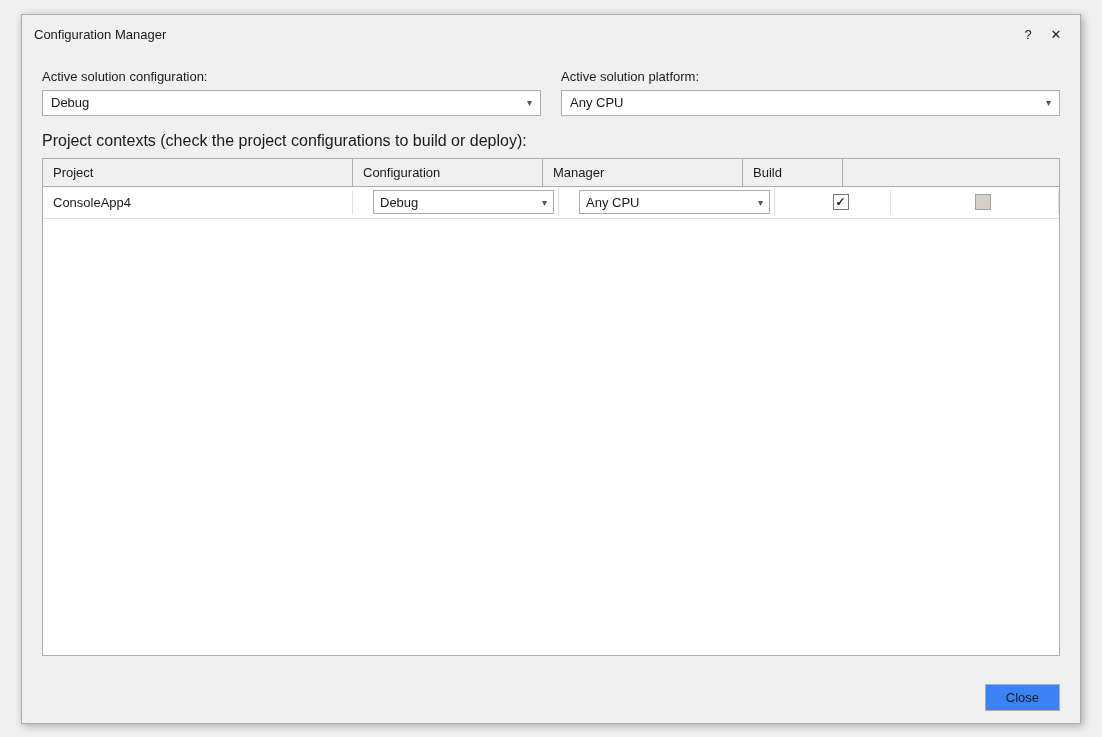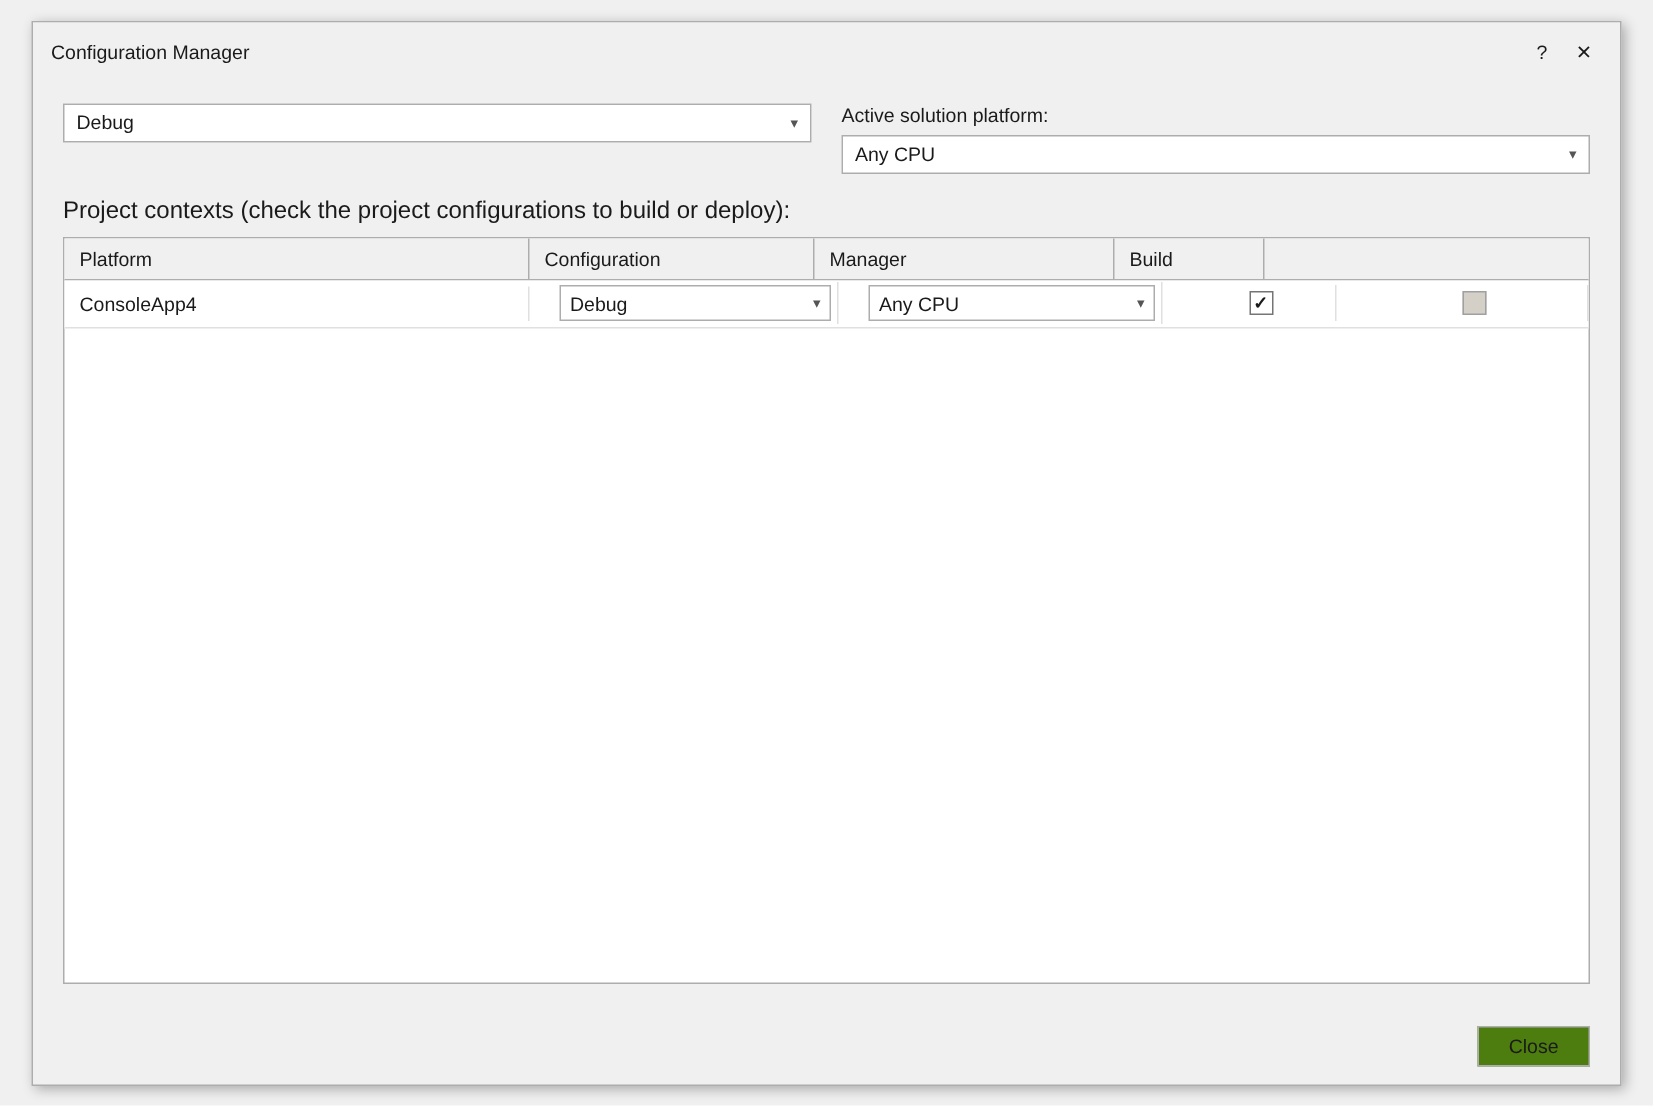--- a/index.html
+++ b/index.html
@@ -226,21 +226,21 @@
       cursor: pointer;
     }
 
     .footer {
       padding: 12px 20px;
       display: flex;
       justify-content: flex-end;
     }
 
     .close-button {
-      background: #4d7c0f;
+      background: #3b82f6;
       border: 1px solid #adadad;
       padding: 5px 20px;
       font-size: 13px;
       color: #1a1a1a;
       cursor: pointer;
       min-width: 75px;
       text-align: right;
     }
   </style>
 </head>
@@ -255,39 +255,40 @@
     <div class="title-bar-right">
       <button class="title-btn">?</button>
       <button class="title-btn">✕</button>
     </div>
   </div>
 
   <div class="dialog-body">
 
     <div class="top-row">
       <div class="top-group top-group-wide">
+        <span class="section-label">Active solution configuration:</span>
         <div class="dropdown">
           <span>Debug</span>
           <span class="dropdown-arrow">▾</span>
         </div>
       </div>
       <div class="top-group top-group-right">
         <span class="section-label">Active solution platform:</span>
         <div class="dropdown">
           <span>Any CPU</span>
           <span class="dropdown-arrow">▾</span>
         </div>
       </div>
     </div>
 
     <div class="project-contexts-label">Project contexts (check the project configurations to build or deploy):</div>
 
     <div class="table-container">
       <div class="table-header">
-        <div class="th th-project">Platform</div>
+        <div class="th th-project">Project</div>
         <div class="th th-configuration">Configuration</div>
         <div class="th th-platform">Manager</div>
         <div class="th th-build">Build</div>
       </div>
       <div class="table-body">
 
         <div class="table-row">
           <div class="td td-project">ConsoleApp4</div>
           <div class="td td-configuration">
             <div class="td-dropdown">

